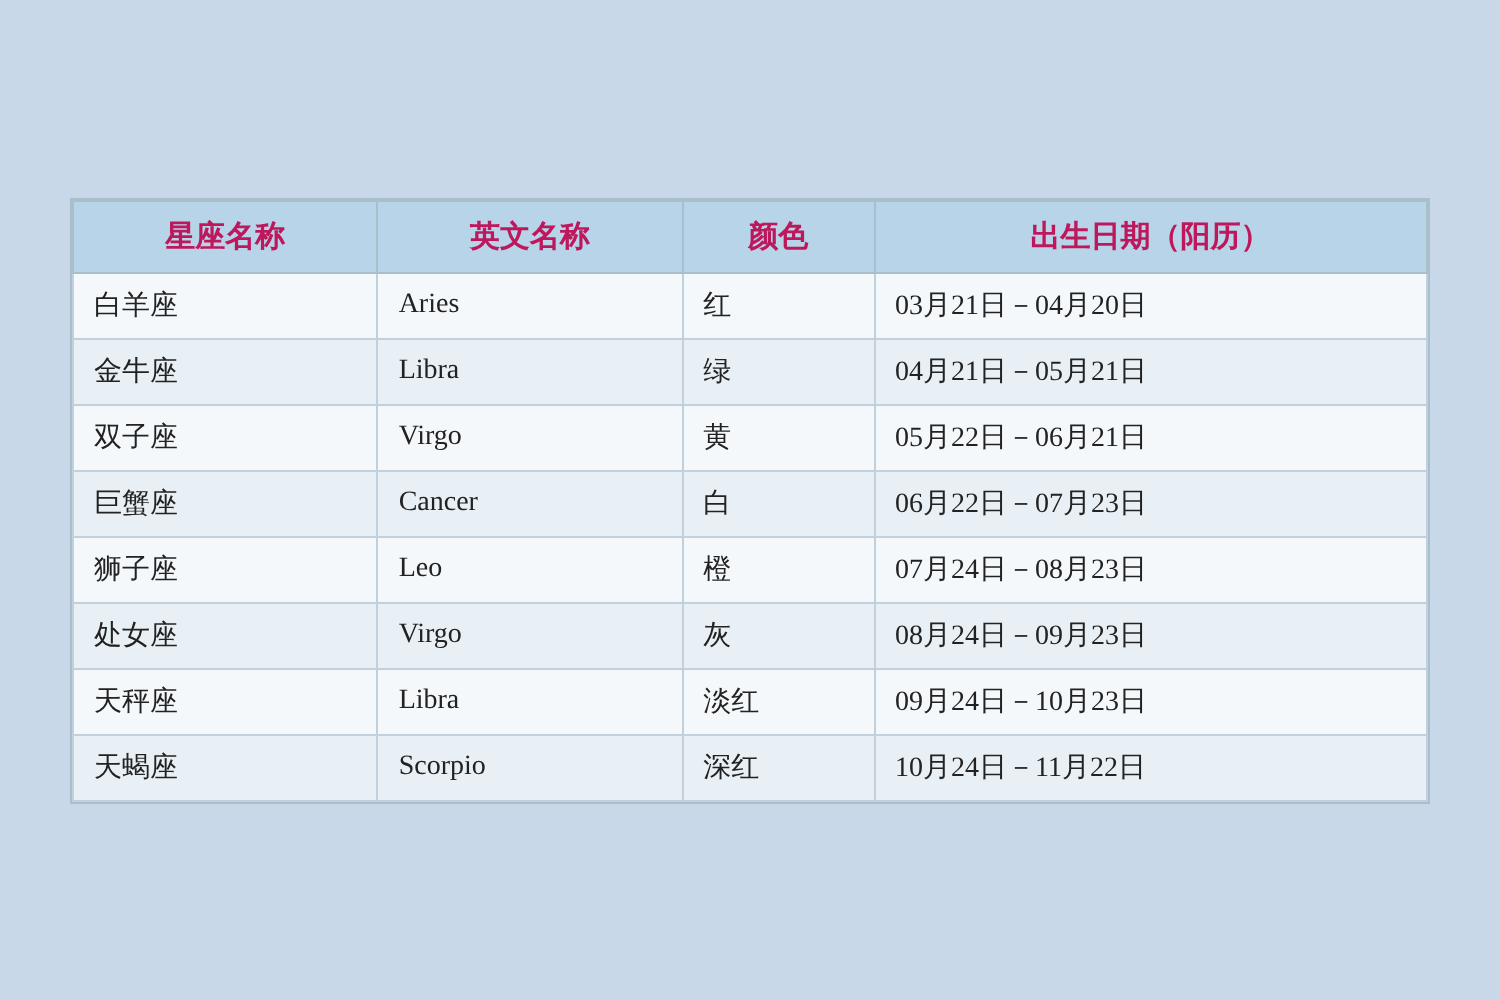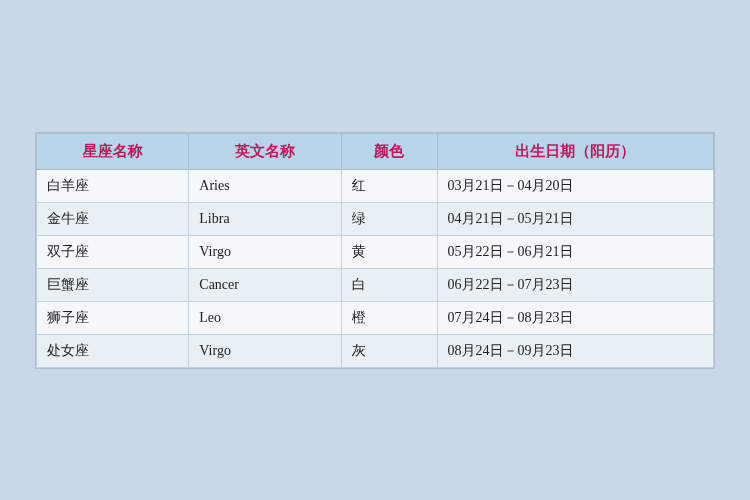--- a/index.html
+++ b/index.html
@@ -99,15 +99,27 @@
           <td>Leo</td>
           <td>橙</td>
           <td>07月24日－08月23日</td>
         </tr>
         <tr>
           <td>处女座</td>
           <td>Virgo</td>
           <td>灰</td>
           <td>08月24日－09月23日</td>
         </tr>
+        <tr>
+          <td>天秤座</td>
+          <td>Libra</td>
+          <td>淡红</td>
+          <td>09月24日－10月23日</td>
+        </tr>
+        <tr>
+          <td>天蝎座</td>
+          <td>Scorpio</td>
+          <td>深红</td>
+          <td>10月24日－11月22日</td>
+        </tr>
       </tbody>
   </table>
 </div>
 
 </body></html>

